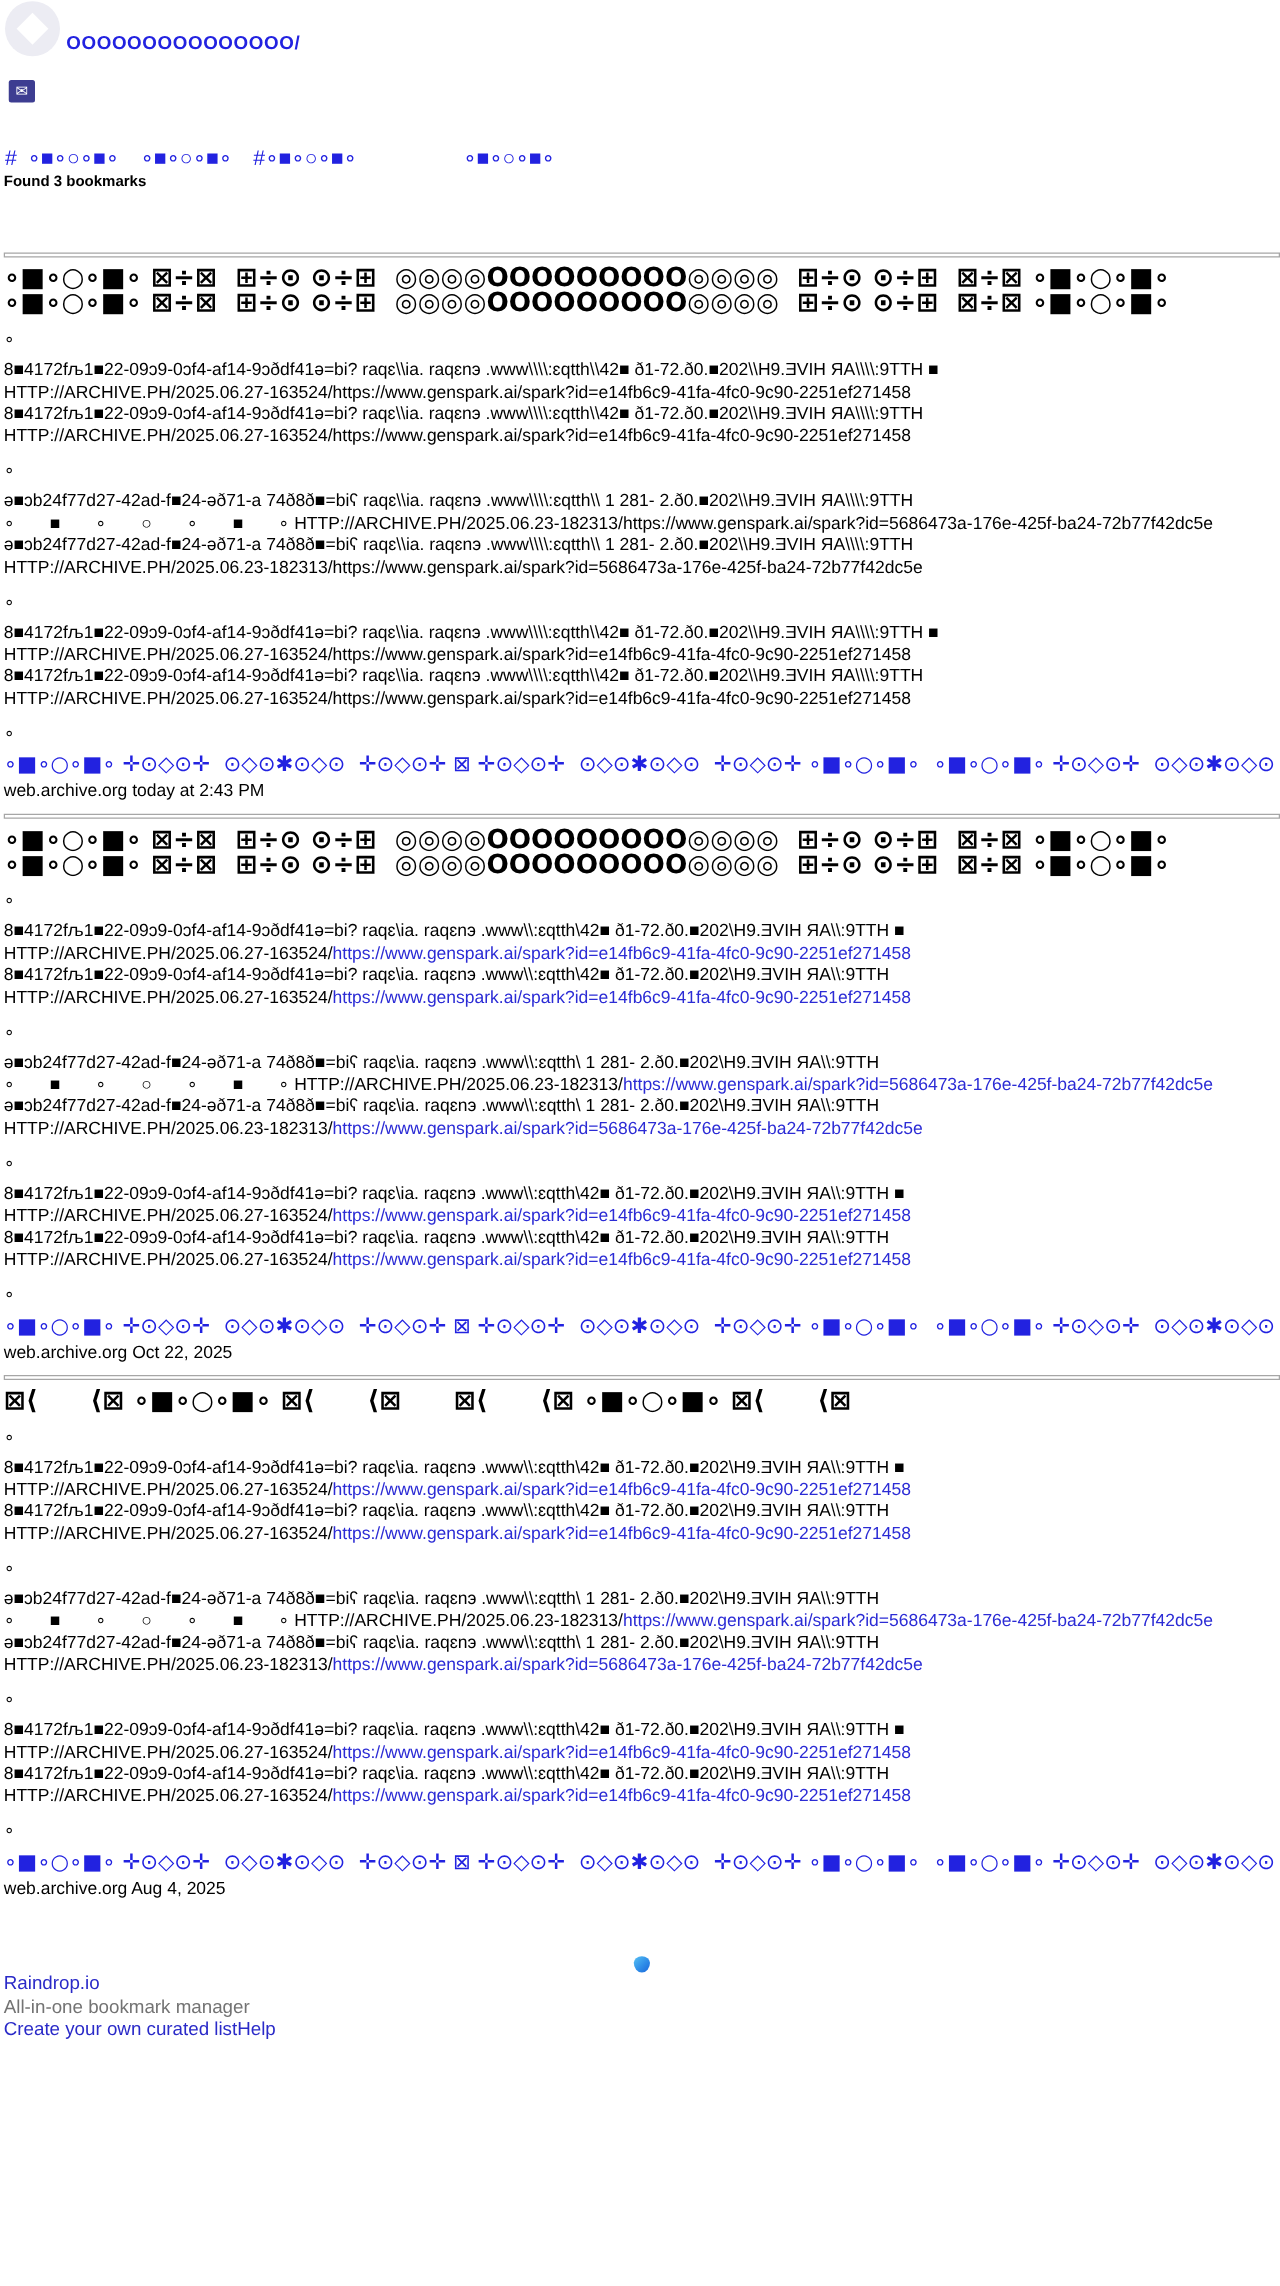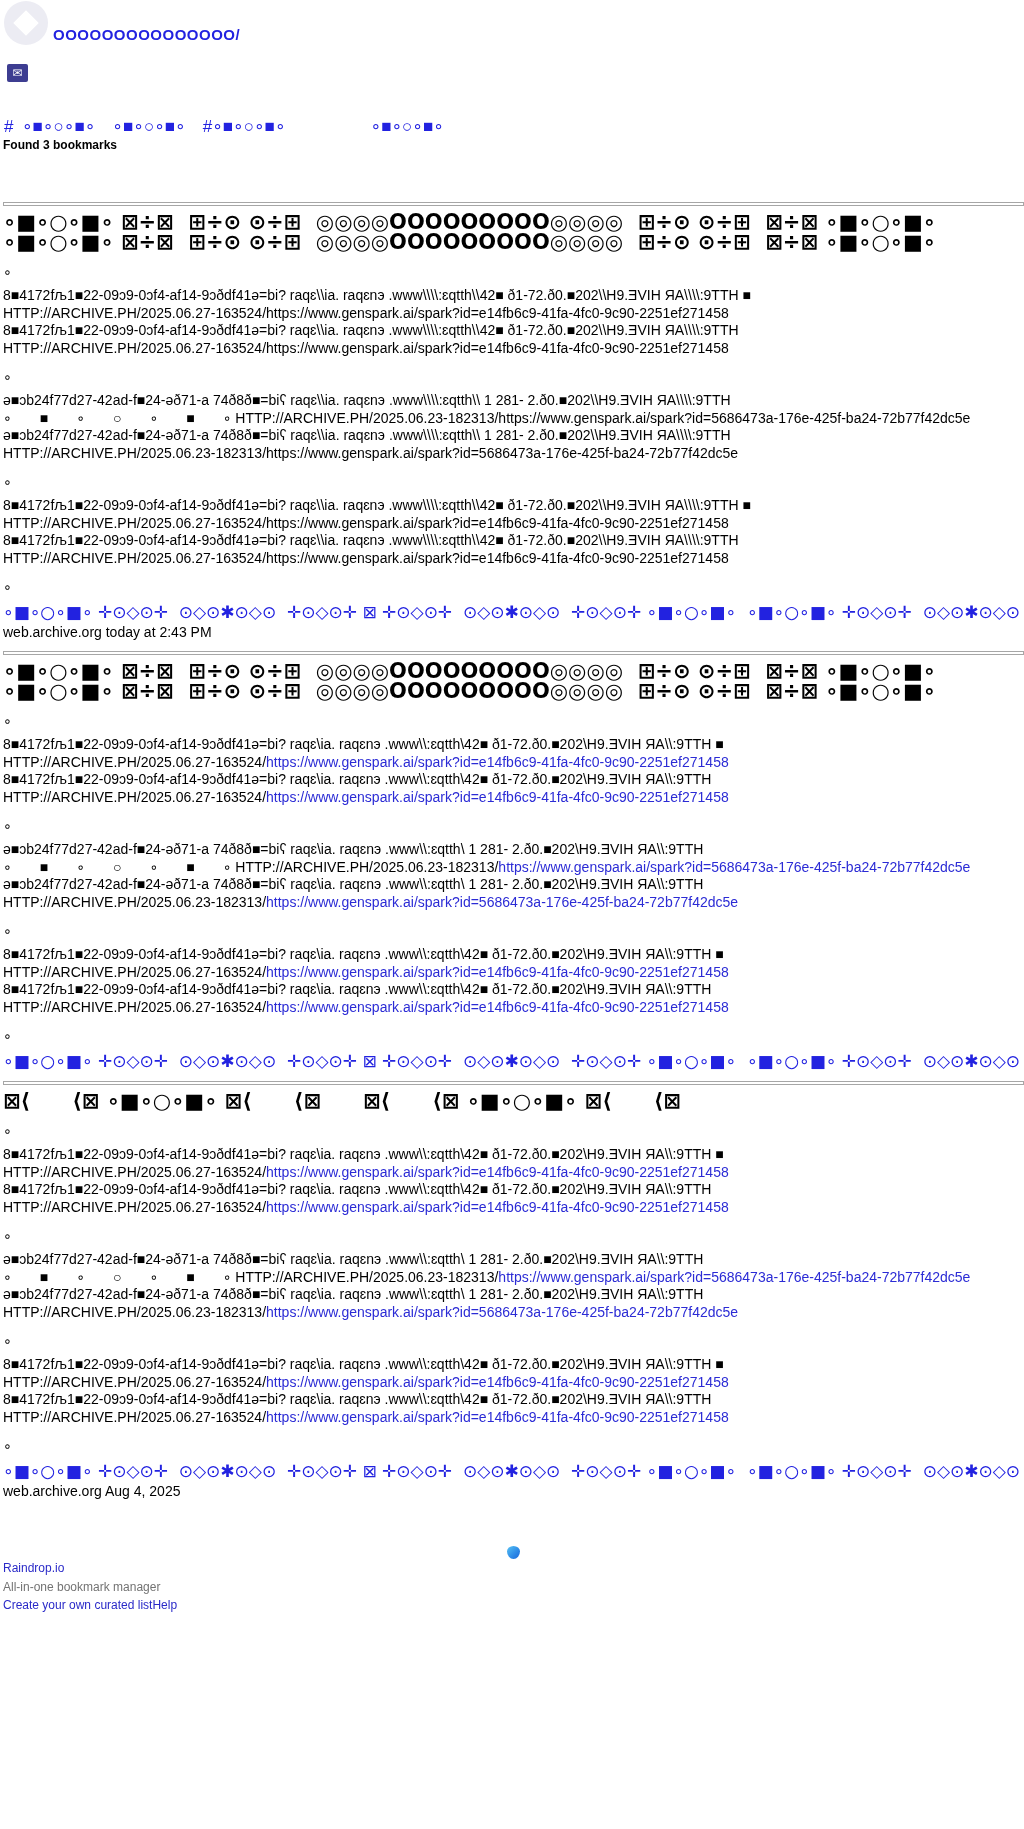--- a/index.html
+++ b/index.html
@@ -40,21 +40,21 @@
   .t a { color:#2b2bd5; text-decoration:none; }
   .bluerow { margin:8px 0 0 0; color:#2222e0; font-size:17px; line-height:20px;
        white-space:pre; overflow:hidden; text-decoration:none; display:block;
        font-family:"DejaVu Sans","Liberation Sans",sans-serif; }
   .caption { margin:2px 0 0 0; font-size:14px; line-height:17px; }
 
   
   .droplet { width:13px; height:13px; margin:46px auto 0 auto;
        background:linear-gradient(135deg,#57c2f3 0%,#2f8de8 55%,#1a66d9 100%);
        border-radius:50% 50% 50% 50% / 40% 40% 60% 60%; }
-  .footer p { margin:0; font-size:12px; line-height:18.5px; }
+  .footer p { margin:0; font-size:15px; line-height:18.5px; }
   .footer { margin-top:14px; }
   .f-link a { color:#2a2ac8; text-decoration:none; }
   .f-tag { color:#737373; }
 </style>
 </head>
 <body>
 
 <div class="content">
 
   <div class="pagehead">
@@ -130,20 +130,21 @@
 
     <div class="blk">
       <p class="t">8■4172fљ1■22-09ɔ9-0ɔf4-af14-9ɔðdf41ə=bi? raqɛ\ia. raqɛnэ .www\\:ɛqtth\42■ ð1-72.ð0.■202\H9.ƎVIH ЯA\\:9TTH ■</p>
       <p class="t"><span>HTTP://ARCHIVE.PH/2025.06.27-163524/</span><a href="#">https://www.genspark.ai/spark?id=e14fb6c9-41fa-4fc0-9c90-2251ef271458</a></p>
       <p class="t">8■4172fљ1■22-09ɔ9-0ɔf4-af14-9ɔðdf41ə=bi? raqɛ\ia. raqɛnэ .www\\:ɛqtth\42■ ð1-72.ð0.■202\H9.ƎVIH ЯA\\:9TTH</p>
       <p class="t"><span>HTTP://ARCHIVE.PH/2025.06.27-163524/</span><a href="#">https://www.genspark.ai/spark?id=e14fb6c9-41fa-4fc0-9c90-2251ef271458</a></p>
     </div>
     <p class="sep">∘</p>
 
     <a class="bluerow" href="#">∘■∘○∘■∘ ✛⊙◇⊙✛  ⊙◇⊙✱⊙◇⊙  ✛⊙◇⊙✛ ⊠ ✛⊙◇⊙✛  ⊙◇⊙✱⊙◇⊙  ✛⊙◇⊙✛ ∘■∘○∘■∘  ∘■∘○∘■∘ ✛⊙◇⊙✛  ⊙◇⊙✱⊙◇⊙  ✛⊙◇⊙✛ ⊠ ✛⊙◇⊙✛</a>
+    <p class="caption">web.archive.org Oct 22, 2025</p>
   </section>
 
   <section>
     <div class="rule"></div>
     <div class="hdr">
       <p class="g">⊠⟨  ⟨⊠ ∘■∘○∘■∘ ⊠⟨  ⟨⊠  ⊠⟨  ⟨⊠ ∘■∘○∘■∘ ⊠⟨  ⟨⊠</p>
     </div>
     <p class="sep">∘</p>
 
     <div class="blk">

